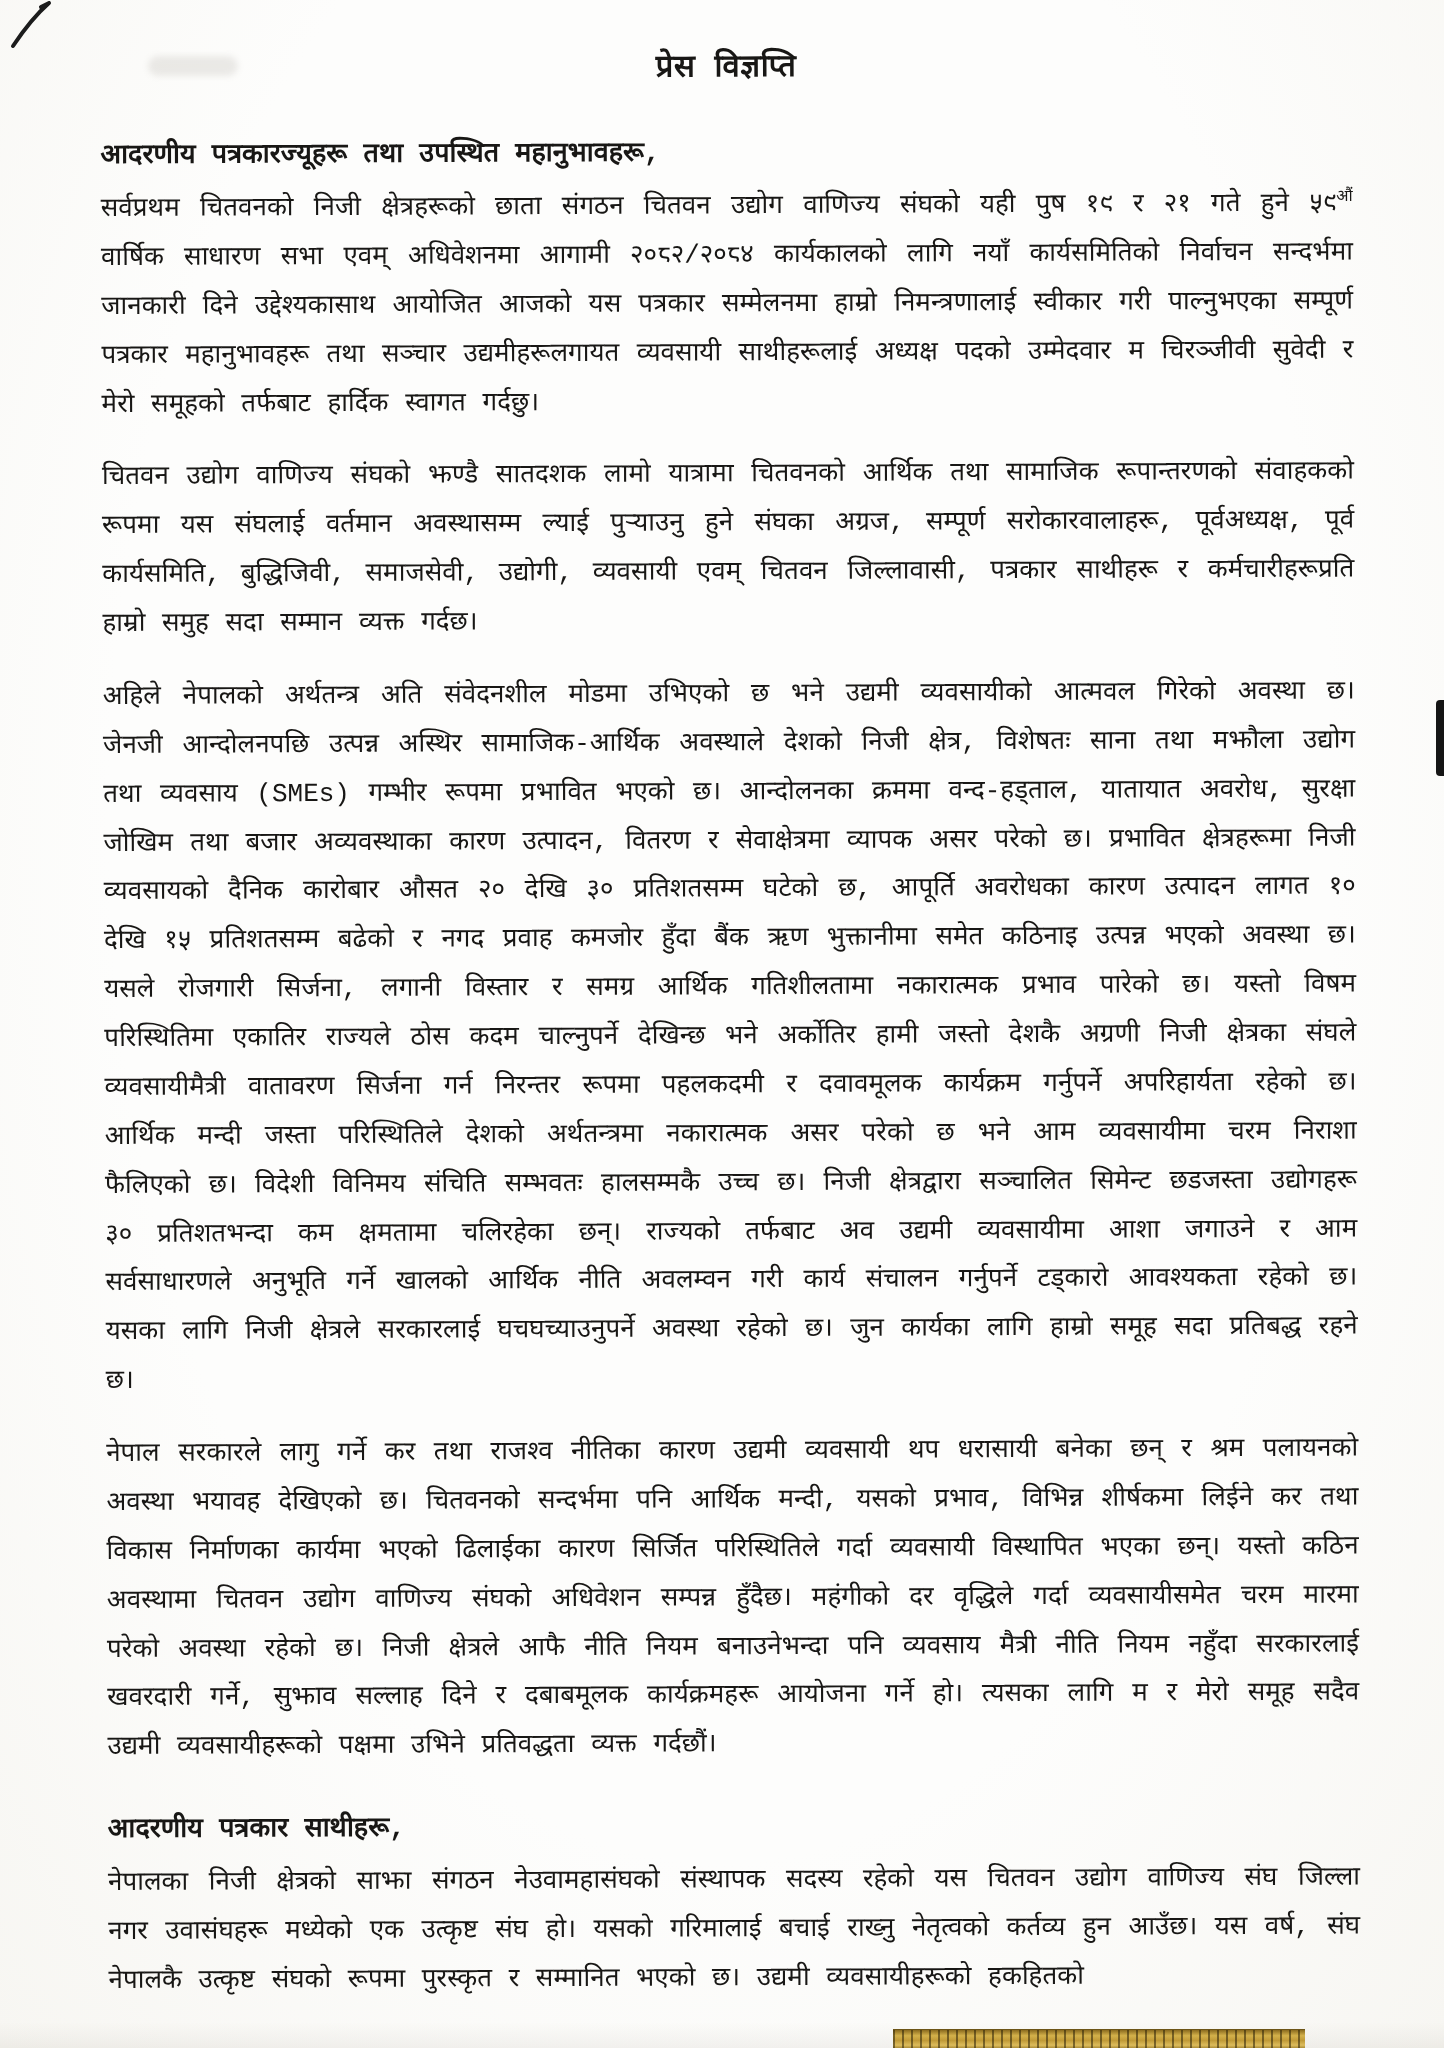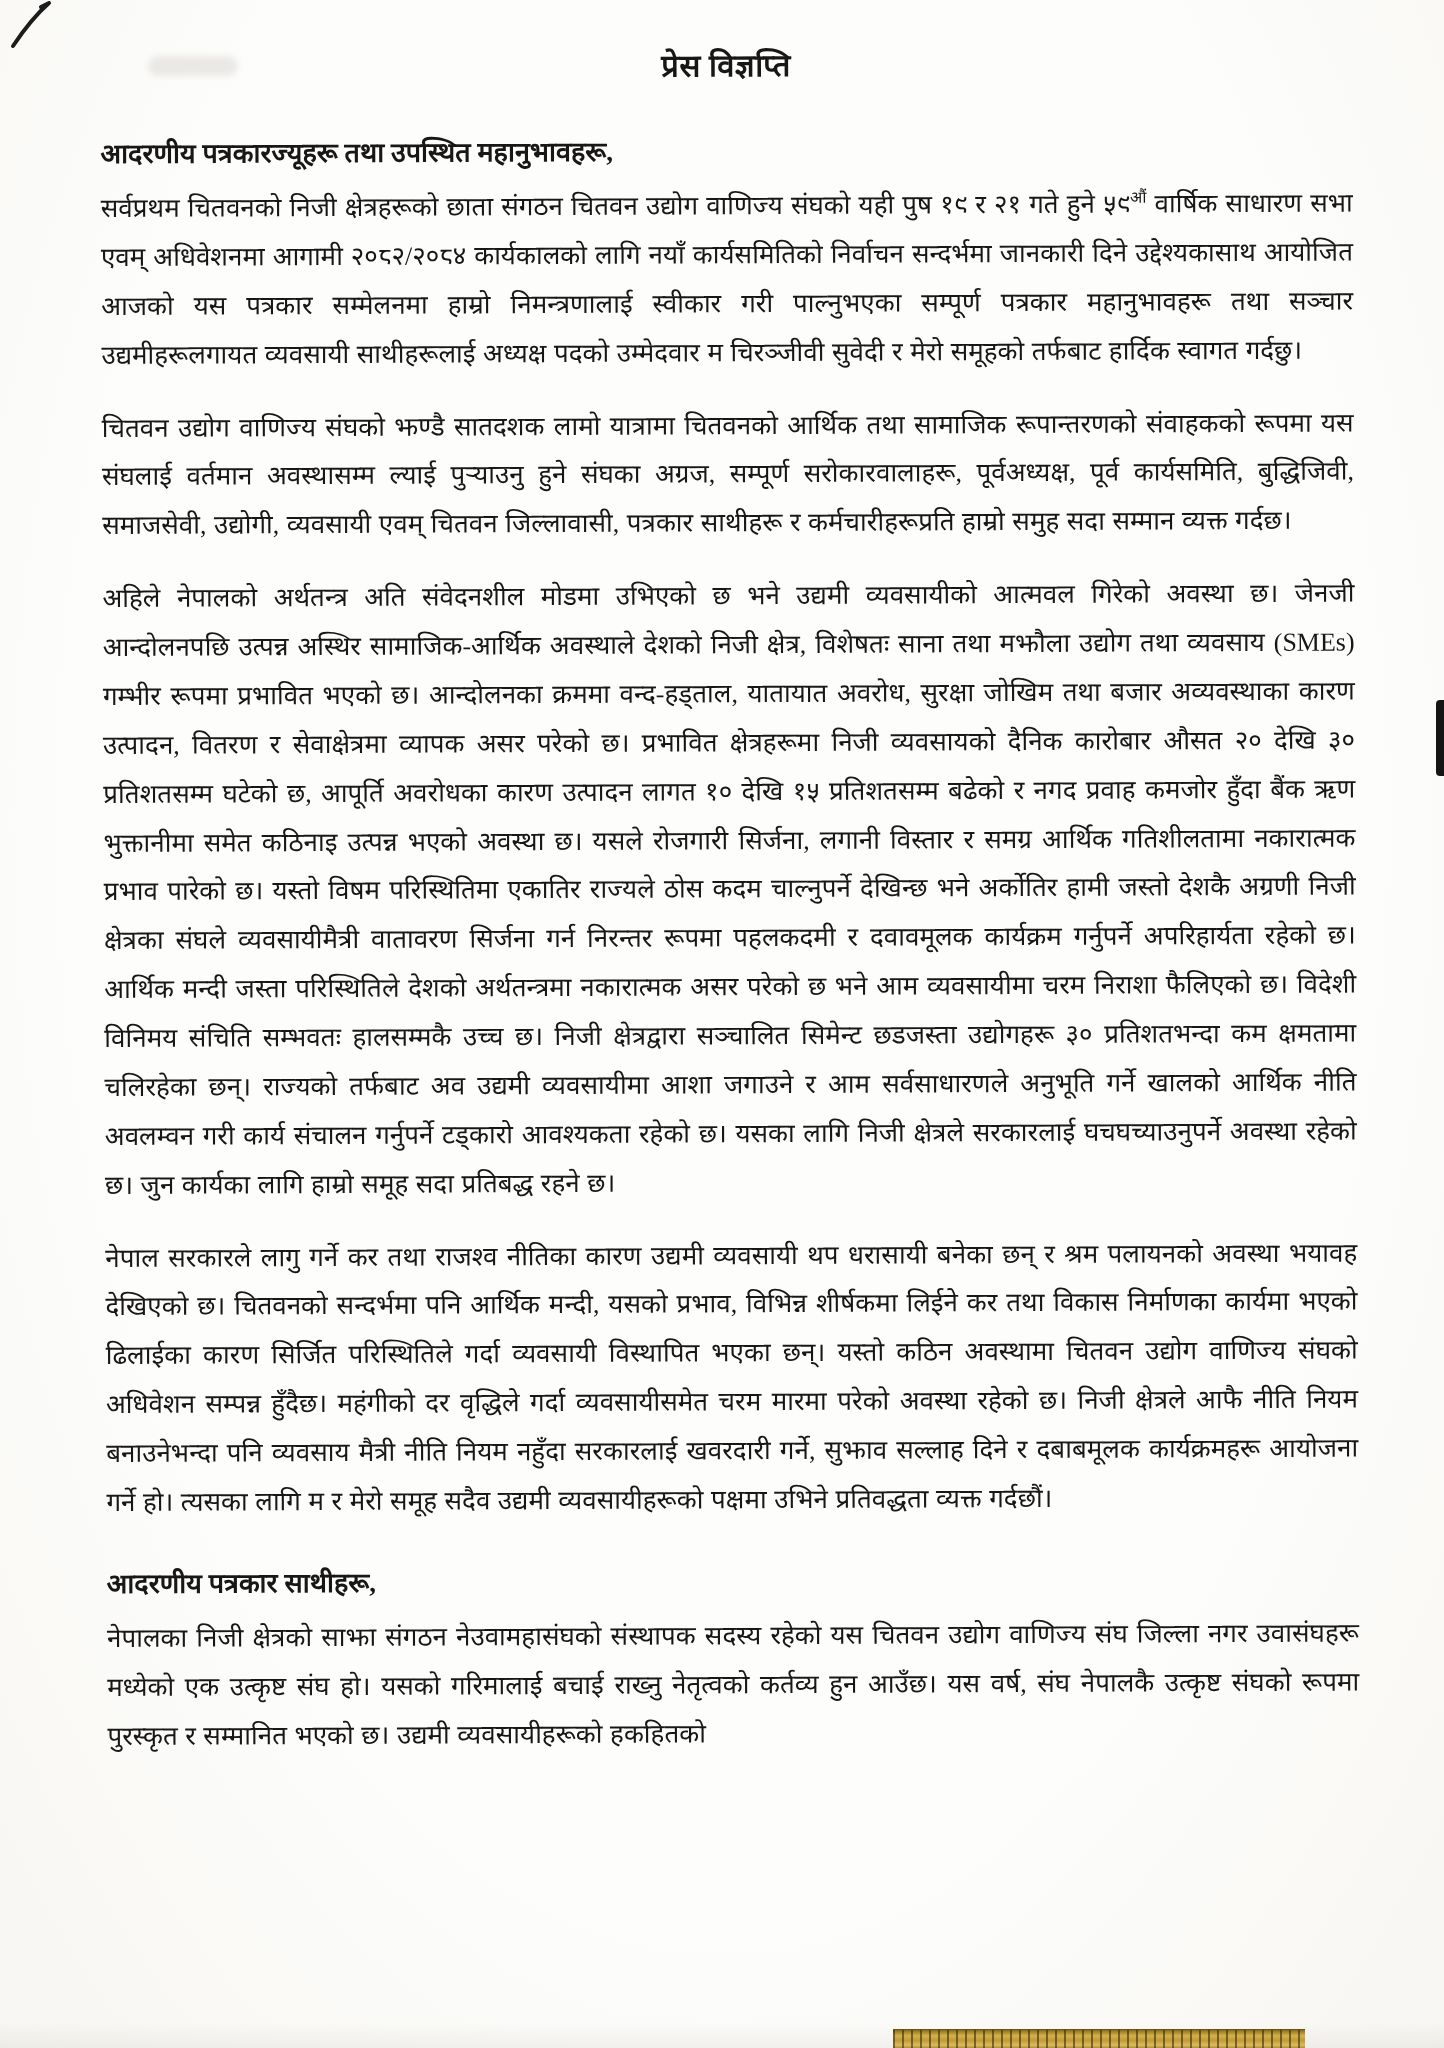--- a/index.html
+++ b/index.html
@@ -7,21 +7,21 @@
     padding: 0;
     background: #ffffff;
   }
   .page {
     position: relative;
     width: 1444px;
     height: 2048px;
     overflow: hidden;
     background:
       radial-gradient(ellipse at 50% 40%, #fdfdfc 60%, #f7f6f2 100%);
-    font-family: Liberation Serif, serif;
+    font-family: Liberation Mono, monospace;
     color: #181715;
   }
   .content {
     position: absolute;
     top: 46px;
     left: 100px;
     width: 1252px;
     transform: rotate(-0.25deg);
     transform-origin: top left;
   }

